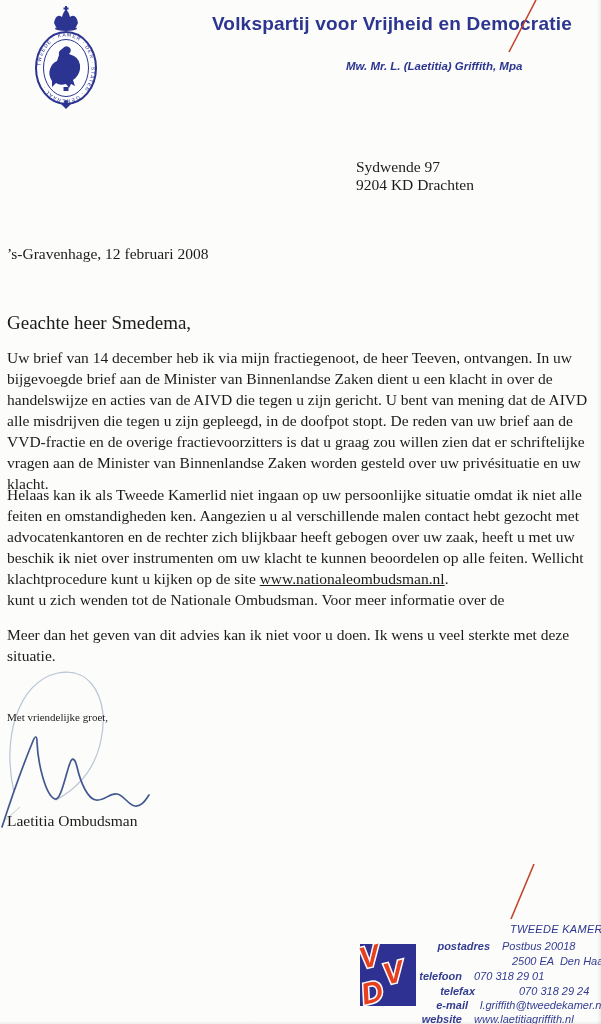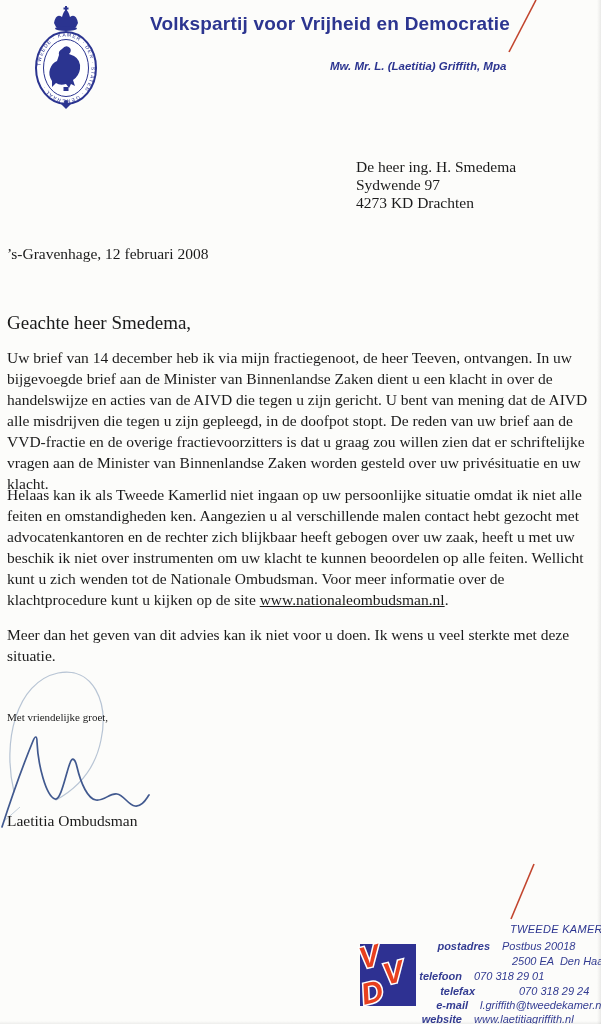--- a/index.html
+++ b/index.html
@@ -5,26 +5,26 @@
   html,body{margin:0;padding:0;background:#e9e9e7;}
   .page{
     position:relative; width:601px; height:1024px; margin:0 auto;
     background:#fcfcfa; overflow:hidden;
     font-family:"Liberation Serif", serif; color:#1b1b1b;
   }
   .abs{position:absolute;}
   
   .crest{left:24px; top:5px;}
   .title{
-    left:150px; top:13px; width:422px; text-align:left;
+    left:150px; top:13px; width:422px; text-align:right;
     font-family:"Liberation Sans", sans-serif; font-weight:bold;
     font-size:19px; letter-spacing:.2px; color:#2c3590;
   }
   .person{
-    left:330px; top:60px; width:180px;
+    left:346px; top:60px; width:180px;
     font-family:"Liberation Sans", sans-serif; font-style:italic;
     font-weight:bold; font-size:11.5px; color:#2c3590; white-space:nowrap;
   }
   
   .recipient{left:356px; top:158px; font-size:15.5px; line-height:18px;}
   .dateline{left:7px; top:245px; font-size:15.5px;text-align:center;}
   .salutation{left:7px; top:312px; font-size:19px;}
   
   .para{left:7px; width:592px; font-size:15.5px; line-height:21px;}
   .para1{top:347px;}
@@ -98,45 +98,44 @@
   <div class="abs person">Mw. Mr. L. (Laetitia) Griffith, Mpa</div>
 
   <svg class="abs" style="left:501px; top:0;" width="40" height="54">
     <line x1="35" y1="0" x2="8" y2="52" stroke="#c2452e" stroke-width="1.6"></line>
   </svg>
   <svg class="abs" style="left:503px; top:861px;" width="36" height="62">
     <line x1="31" y1="3" x2="8" y2="58" stroke="#c2452e" stroke-width="1.6"></line>
   </svg>
 
   <div class="abs recipient">
-    <div>De heer ing. H. Smedema</div>
     <div>Sydwende 97</div>
-    <div>4273 KD Drachten</div>
+    <div>9204 KD Drachten</div>
   </div>
 
   <div class="abs dateline">’s-Gravenhage, 12 februari 2008</div>
   <div class="abs salutation">Geachte heer Smedema,</div>
 
   <div class="abs para para1">
     <div>Uw brief van 14 december heb ik via mijn fractiegenoot, de heer Teeven, ontvangen. In uw</div>
     <div>bijgevoegde brief aan de Minister van Binnenlandse Zaken dient u een klacht in over de</div>
     <div>handelswijze en acties van de AIVD die tegen u zijn gericht. U bent van mening dat de AIVD</div>
     <div>alle misdrijven die tegen u zijn gepleegd, in de doofpot stopt. De reden van uw brief aan de</div>
     <div>VVD-fractie en de overige fractievoorzitters is dat u graag zou willen zien dat er schriftelijke</div>
     <div>vragen aan de Minister van Binnenlandse Zaken worden gesteld over uw privésituatie en uw</div>
     <div>klacht.</div>
   </div>
 
   <div class="abs para para2">
     <div>Helaas kan ik als Tweede Kamerlid niet ingaan op uw persoonlijke situatie omdat ik niet alle</div>
     <div>feiten en omstandigheden ken. Aangezien u al verschillende malen contact hebt gezocht met</div>
     <div>advocatenkantoren en de rechter zich blijkbaar heeft gebogen over uw zaak, heeft u met uw</div>
     <div>beschik ik niet over instrumenten om uw klacht te kunnen beoordelen op alle feiten. Wellicht</div>
+    <div><span>klachtprocedure kunt u kijken op de site </span><span class="body-link">www.nationaleombudsman.nl</span><span>.</span></div>
     <div>kunt u zich wenden tot de Nationale Ombudsman. Voor meer informatie over de</div>
-    <div><span>klachtprocedure kunt u kijken op de site </span><span class="body-link">www.nationaleombudsman.nl</span><span>.</span></div>
   </div>
 
   <div class="abs para para3">
     <div>Meer dan het geven van dit advies kan ik niet voor u doen. Ik wens u veel sterkte met deze</div>
     <div>situatie.</div>
   </div>
 
   <div class="abs closing">Met vriendelijke groet,</div>
   <div class="abs sender">Laetitia Ombudsman</div>
 

